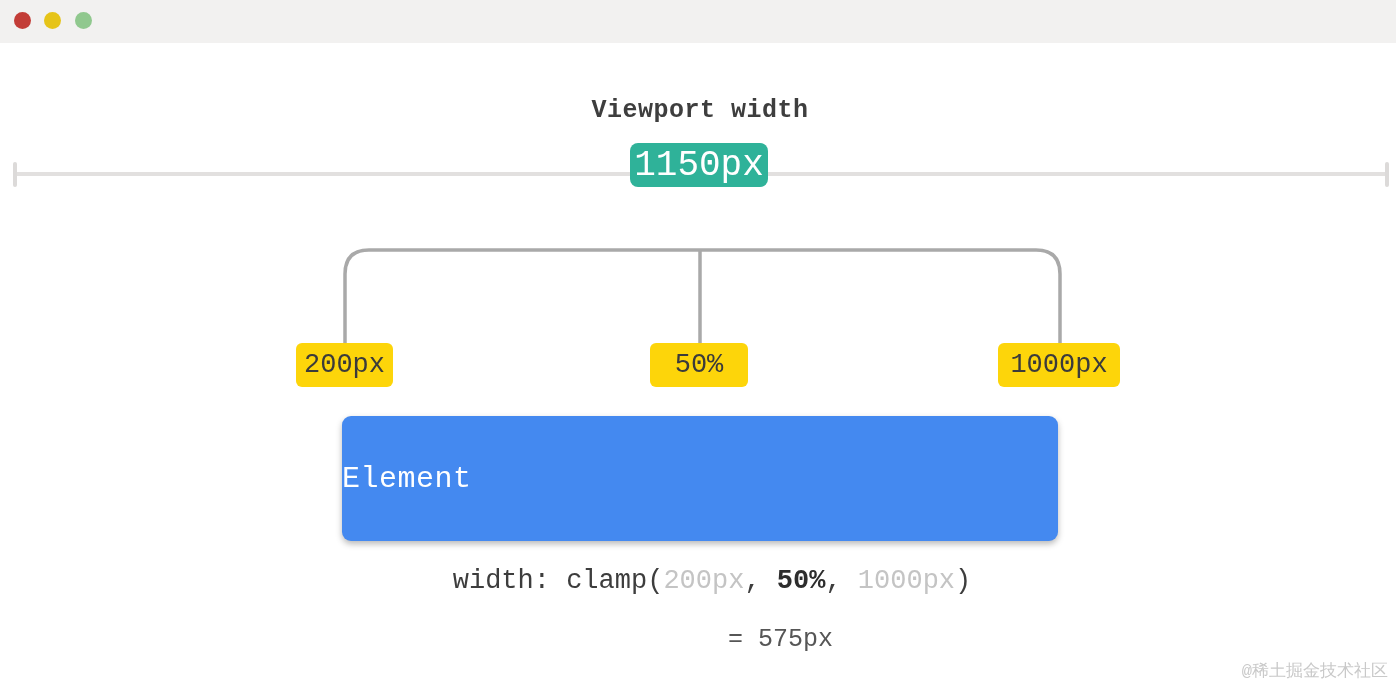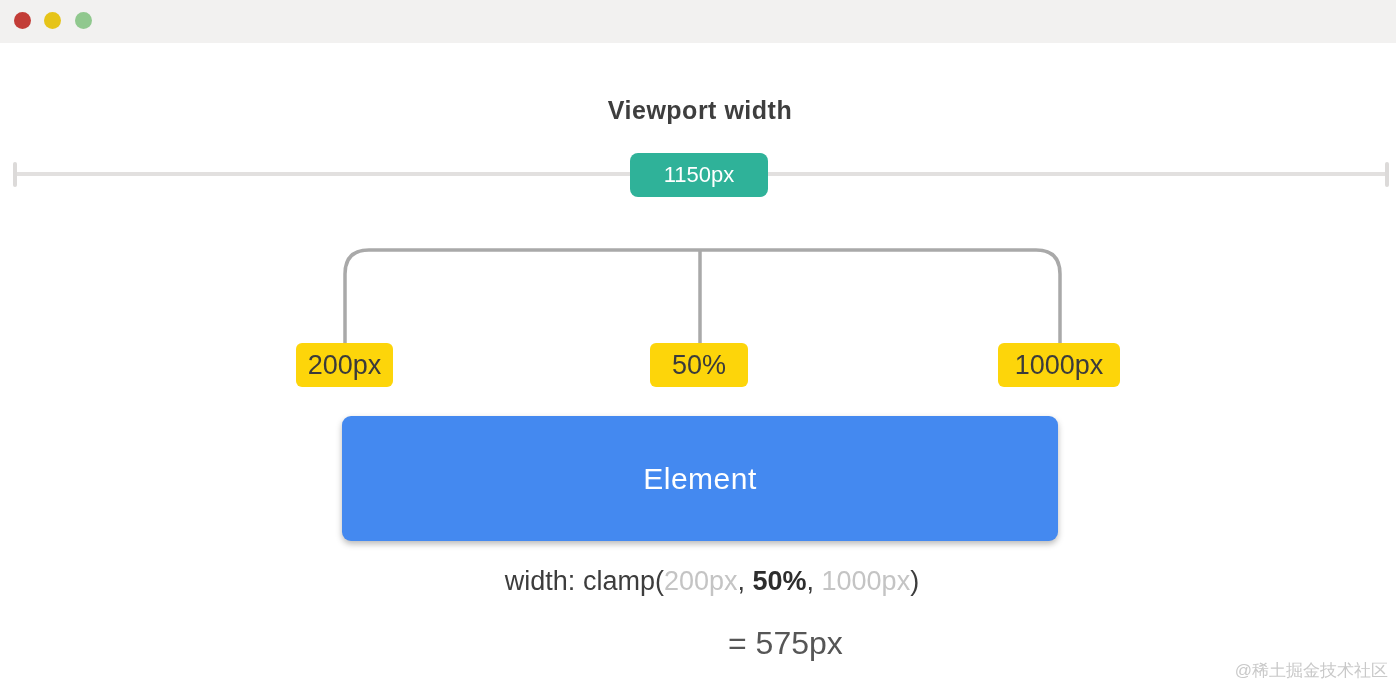--- a/index.html
+++ b/index.html
@@ -1,66 +1,66 @@
 <!DOCTYPE html>
 <html><head>
 <meta charset="utf-8">
 <style>
   html,body { margin:0; padding:0; background:#ffffff; }
   #stage {
     position:relative; width:1396px; height:698px;
     background:#ffffff; overflow:hidden;
-    font-family:Liberation Sans, sans-serif;
+    font-family:Liberation Mono, monospace;
   }
   
   .titlebar { position:absolute; top:0; left:0; width:1400px; height:43px; background:#f2f1f0; }
   .dot { position:absolute; top:12px; width:17px; height:17px; border-radius:50%; }
   .dot.red    { left:14px; background:#c33d37; }
   .dot.yellow { left:44px; background:#e6c419; }
   .dot.green  { left:75px; background:#90c88e; }
 
   
   .title { position:absolute; top:96px; left:0; width:1400px; text-align:center;
            font-size:25px; font-weight:bold; color:#3e3e3e; letter-spacing:0.5px; }
 
   
   .ruler-line { position:absolute; top:172px; left:14px; width:1374px; height:4px;
                 background:#e2e0df; border-radius:2px; }
   .ruler-cap  { position:absolute; top:162px; width:4px; height:25px;
                 background:#dcdad9; border-radius:2px; }
   .ruler-cap.left  { left:13px; }
   .ruler-cap.right { left:1385px; }
-  .vp-badge { position:absolute; top:153px; left:630px; width:138px; height:44px;
-              background:#2fb299; border-radius:8px; color:#ffffff; font-size:22px;
+  .vp-badge { position:absolute; top:143px; left:630px; width:138px; height:44px;
+              background:#2fb299; border-radius:8px; color:#ffffff; font-size:36px;
               display:flex; align-items:center; justify-content:center; }
 
   
   .bracket-svg { position:absolute; top:0; left:0; pointer-events:none; }
 
   
   .tag { position:absolute; top:343px; height:44px; background:#fdd50a; border-radius:6px;
          color:#3b3b3b; font-size:27px; display:flex; align-items:center; justify-content:center; }
   .tag.min  { left:296px; width:97px;  }
   .tag.pref { left:650px; width:98px;  }
   .tag.max  { left:998px; width:122px; }
 
   
   .element-box { position:absolute; left:342px; top:416px; width:716px; height:125px;
                  background:#4489f0; border-radius:9px;
                  box-shadow:0 3px 6px rgba(0,0,0,0.28);
-                 display:flex; align-items:center; justify-content:center;
+                 display:flex; align-items:center; justify-content:flex-start;
                  color:#ffffff; font-size:30px; font-weight:400; letter-spacing:0.5px; }
 
   
   .formula { position:absolute; top:566px; left:12px; width:1400px; text-align:center;
              font-size:27px; color:#3d3d3d; }
   .formula .muted  { color:#c4c4c4; }
   .formula .strong { font-weight:bold; color:#2d2d2d; }
 
-  .result { position:absolute; top:625px; left:728px; font-size:32px; color:#565656; }
+  .result { position:absolute; top:625px; left:728px; font-size:25px; color:#565656; }
 
   .watermark { position:absolute; right:8px; bottom:16px; font-size:17px; color:#c9c9c9;margin-top:37px; }
 </style>
 </head>
 <body>
 
 <div id="stage">
 
   <div class="titlebar">
     <span class="dot red"></span>

